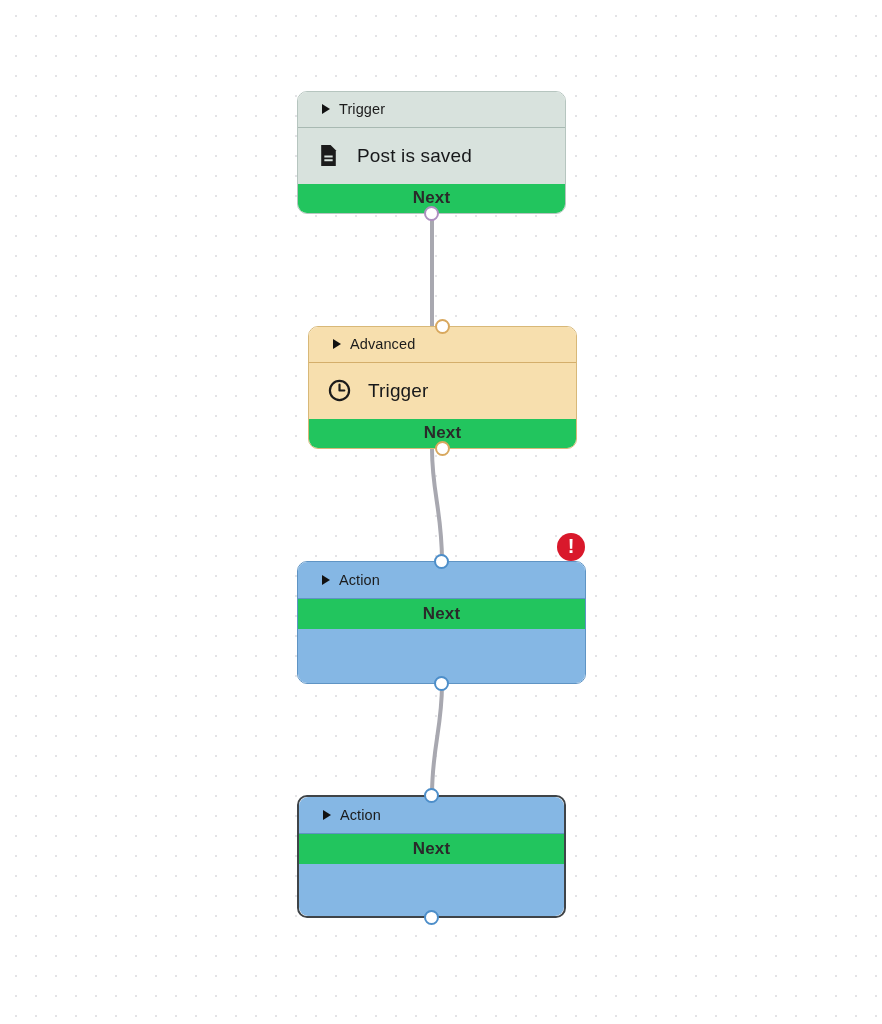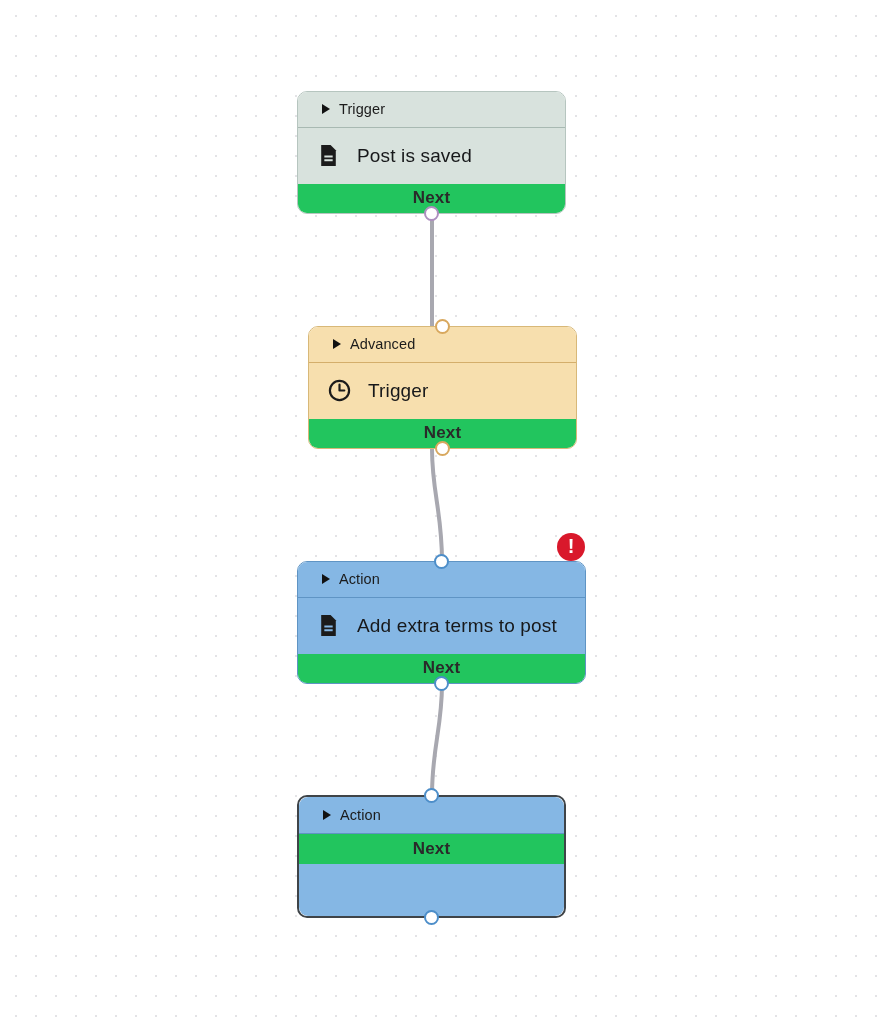--- a/index.html
+++ b/index.html
@@ -188,28 +188,20 @@
     <div class="port" style="bottom:-8px; margin-left:-7.5px; border-color:#d8a85e;"></div>
   </div>
 
   <div class="node" style="left:297px; top:561px; width:289px; height:123px; border-color:#5f94c4;">
     <div class="node-inner" style="background:#85b7e4;">
       <div class="node-header">
         <span class="caret"></span>
         <span>Action</span>
       </div>
       <div class="node-divider" style="background:#5f94c4;"></div>
-      <div class="node-body">
-        <svg class="node-icon" viewBox="0 0 24 24">
-          <path d="M5 2 h9 l5 5 v15 h-14 z" fill="#1b1b1b"></path>
-          <rect x="8" y="12" width="8" height="1.9" fill="#85b7e4"></rect>
-          <rect x="8" y="15.6" width="8" height="1.9" fill="#85b7e4"></rect>
-        </svg>
-        <span class="node-title">Add extra terms to post</span>
-      </div>
       <div class="node-footer">Next</div>
     </div>
     <div class="port" style="top:-8px; margin-left:-7.5px; border-color:#4d8ec9;"></div>
     <div class="port" style="bottom:-8px; margin-left:-7.5px; border-color:#4d8ec9;"></div>
     <div class="error-badge" style="left:259px; top:-29px;">
       <span class="bang">!</span>
     </div>
   </div>
 
   <div class="node" style="left:297px; top:795px; width:269px; height:123px; border-color:#3f4448; border-width:2px;">

